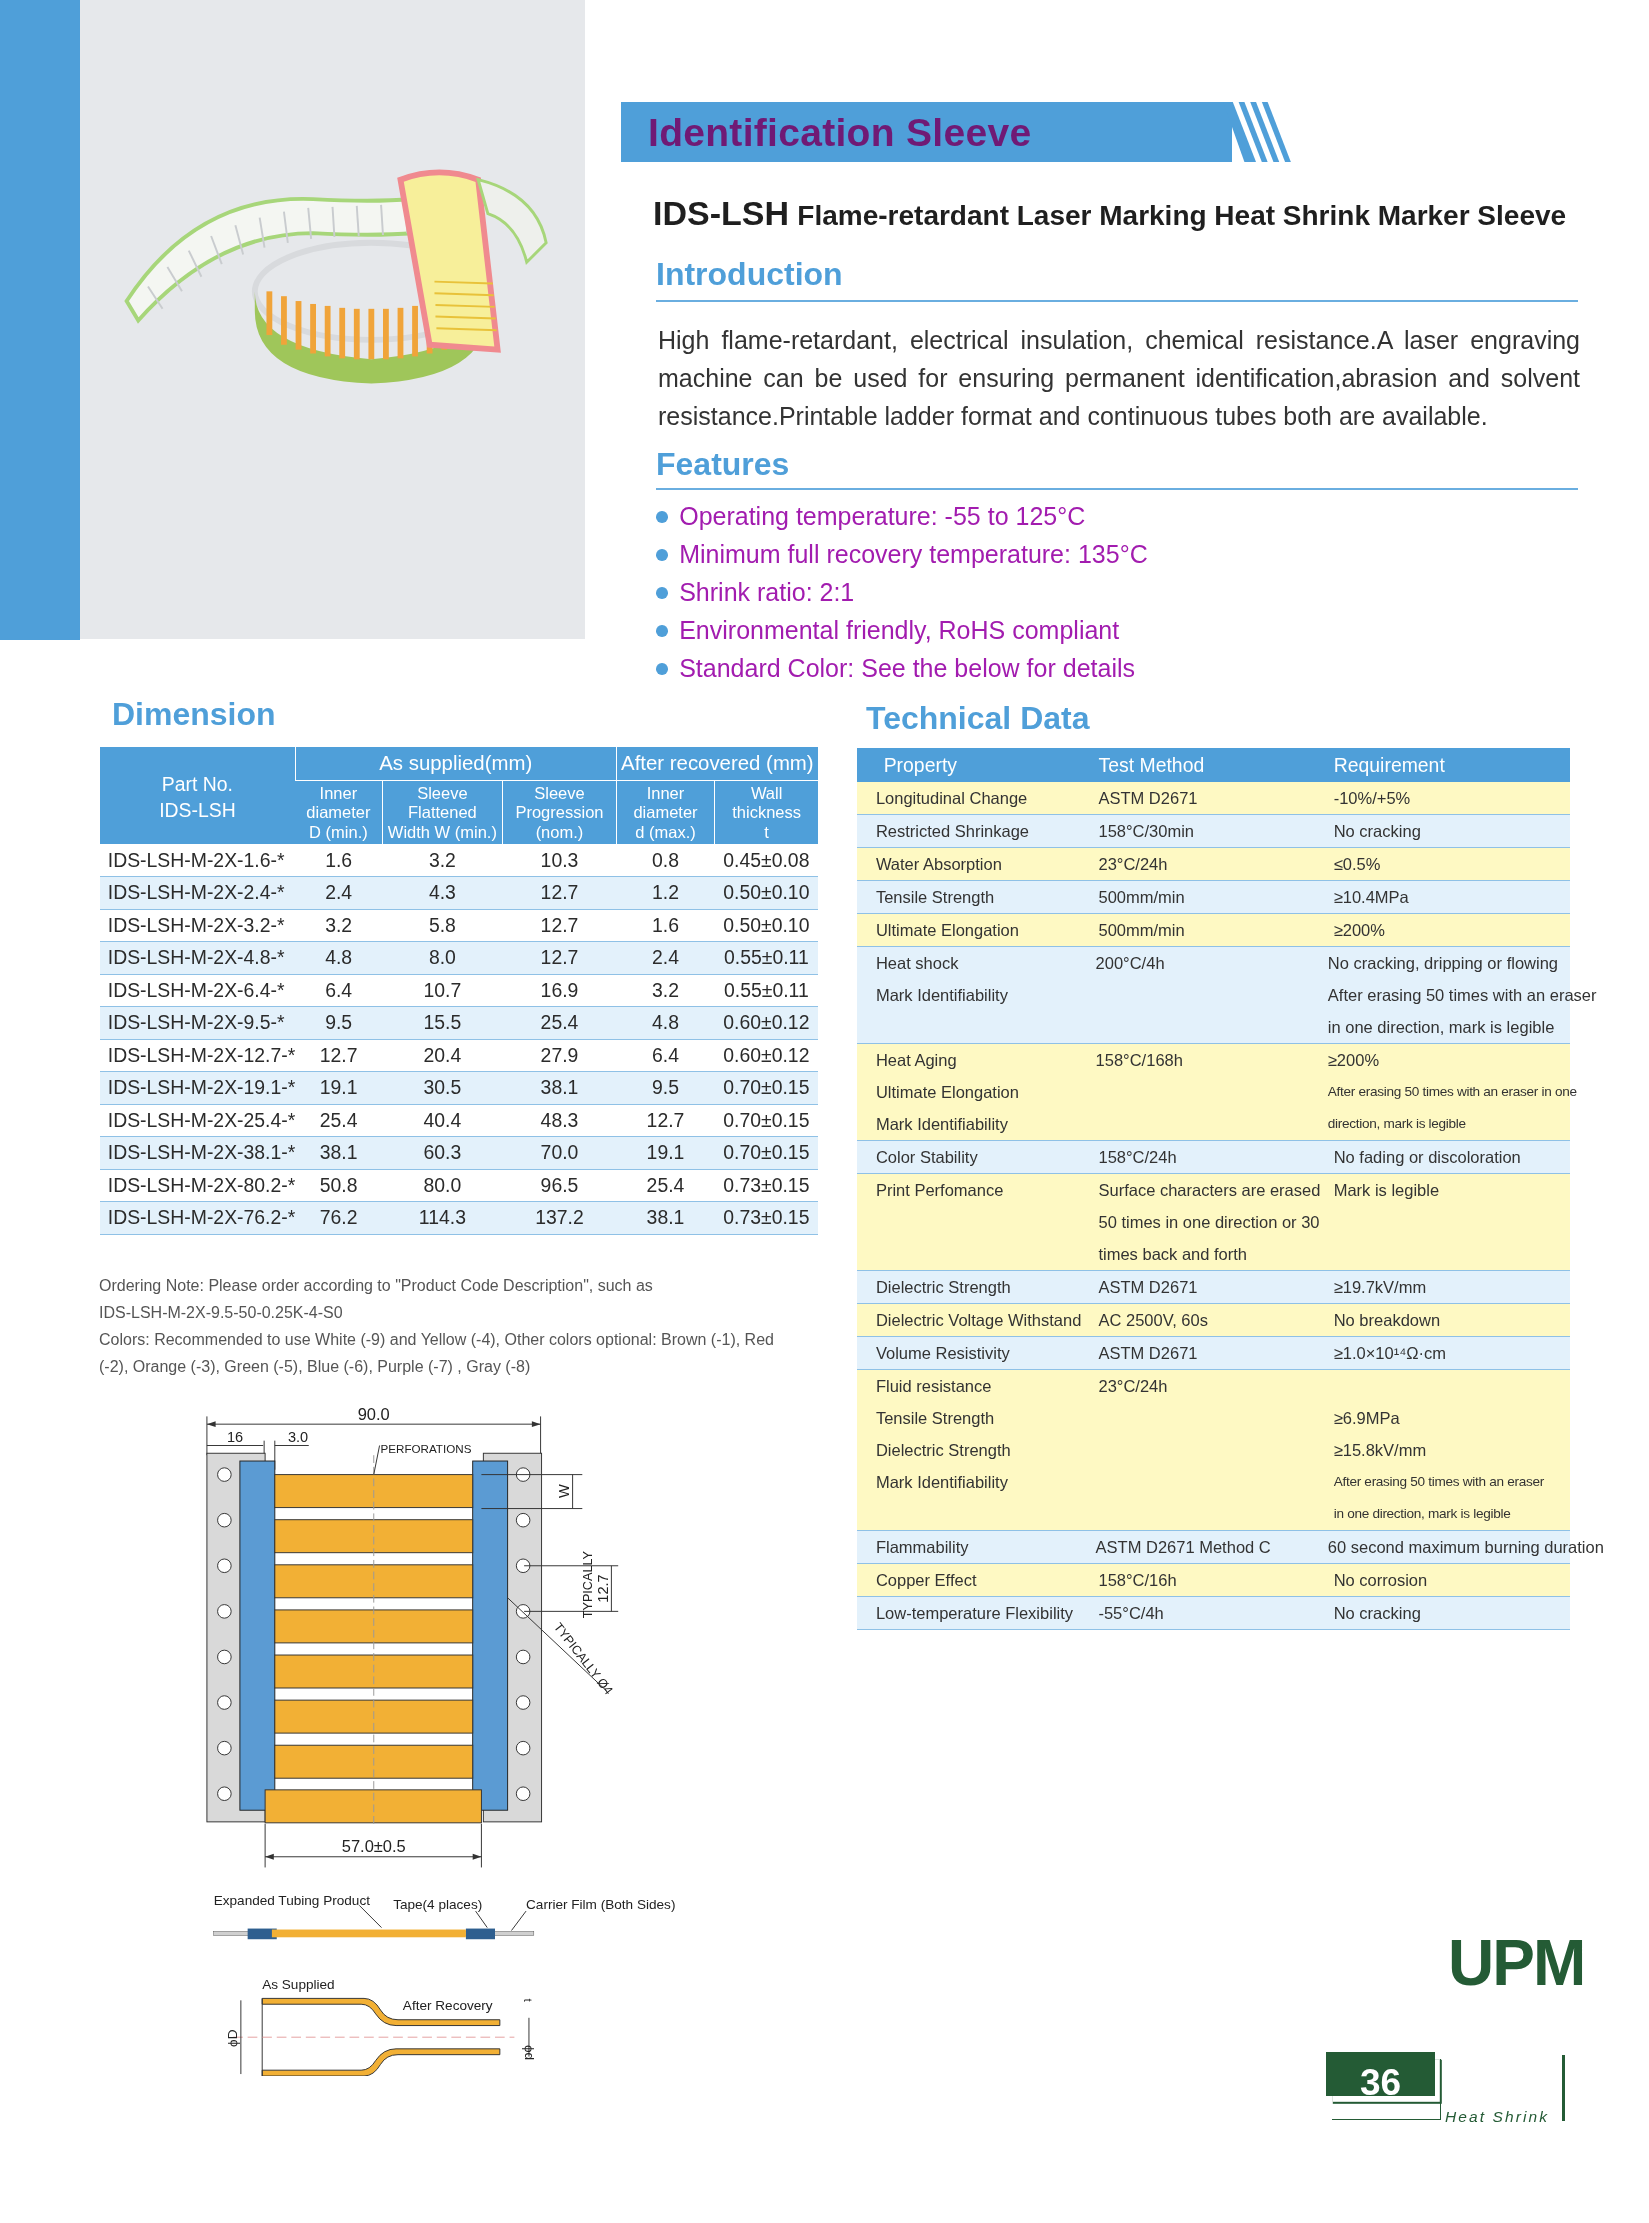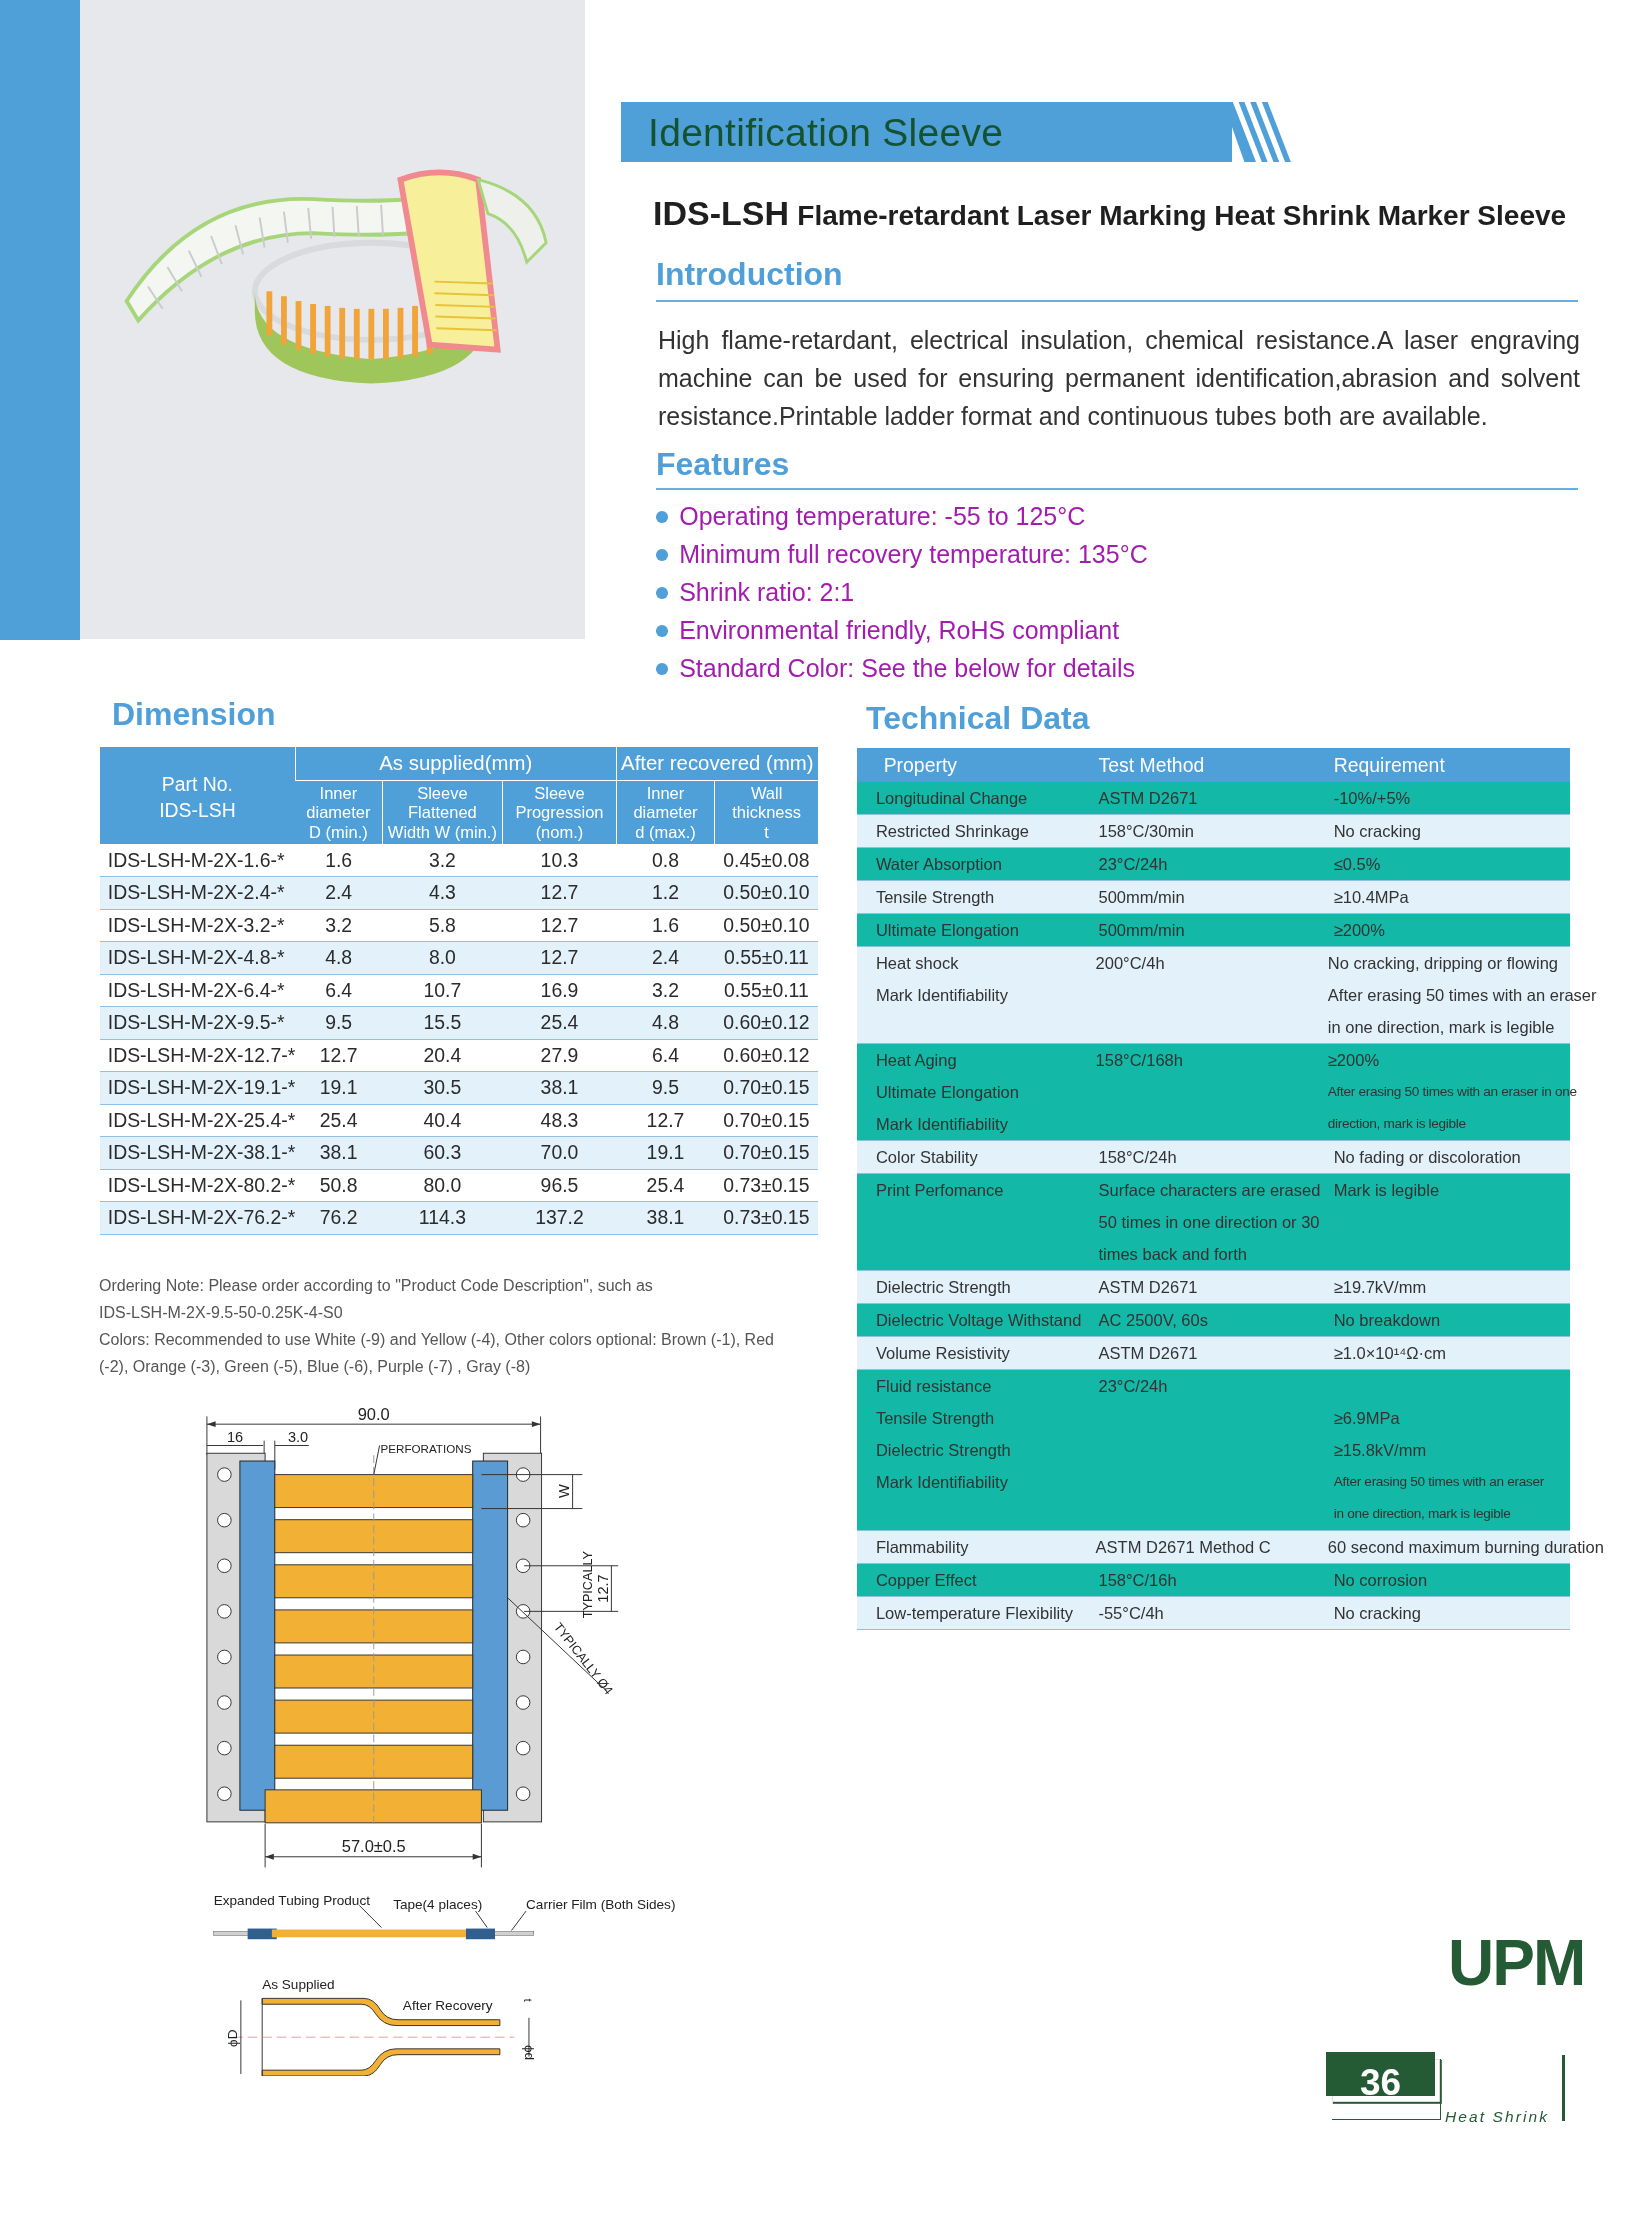--- a/index.html
+++ b/index.html
@@ -5,21 +5,21 @@
   * { box-sizing: border-box; margin: 0; padding: 0; }
   html, body { width: 1650px; height: 2223px; background: #ffffff; overflow: hidden; }
   body { position: relative; font-family: "Liberation Sans", "DejaVu Sans", sans-serif; color: #2b2b2b; }
 
   .blue-bar { position: absolute; left: 0; top: 0; width: 80px; height: 640px; background: #4f9fd9; }
   .photo { position: absolute; left: 80px; top: 0; width: 505px; height: 639px; background: #e6e8eb; overflow: hidden; }
   .photo svg { position: absolute; left: 0; top: 0; }
 
   .title-banner { position: absolute; left: 621px; top: 102px; width: 670px; height: 60px; }
   .title-banner .bg { position: absolute; left: 0; top: 0; width: 611px; height: 60px; background: #4f9fd9; clip-path: polygon(0 0, 100% 0, 100% 100%, 0 100%); }
-  .title-banner .title { position: absolute; left: 27px; top: 8.7px; font-size: 39px; font-weight: normal; color: #14532d; letter-spacing: 0.3px; }
+  .title-banner .title { position: absolute; left: 27px; top: 8.7px; font-size: 39px; font-weight: bold; color: #701a75; letter-spacing: 0.3px; }
   .title-banner svg { position: absolute; left: 602px; top: 0; }
 
   .product-title { position: absolute; left: 653px; top: 194px; font-size: 30px; font-weight: bold; color: #1f1f1f; white-space: nowrap; }
   .product-title .code { font-size: 34px; }
   .product-title .desc { font-size: 28px; }
 
   .sec-head { position: absolute; font-size: 32px; font-weight: bold; color: #4f9fd9; }
   .sec-rule { position: absolute; height: 1.9px; background: #6aaee0; }
 
   .intro { position: absolute; left: 658px; top: 321px; width: 922px; font-size: 25px; line-height: 38px; color: #333; text-align: justify; }
@@ -39,21 +39,21 @@
   .dim-table tbody tr:nth-child(even) td { background: #e3f1fb; }
 
   .notes { position: absolute; left: 99px; top: 1272px; width: 699px; font-size: 16px; line-height: 27px; color: #555; }
 
   
   .tech { position: absolute; left: 857px; top: 748px; width: 713px; }
   .tech .hdr { height: 34px; background: #4f9fd9; color: #fff; display: flex; font-size: 19.4px; align-items: center; }
   .tech .hdr span { display: block; }
   .tech .row { display: flex; font-size: 16.5px; color: #333; border-bottom: 1.9px solid #8fc1e6; }
   .tech .row.shaded { background: #e3f1fb; }
-  .tech .row.plain { background: #14b8a6; align-items: center; }
+  .tech .row.plain { background: #fef9c3; align-items: center; }
   .tech .c1 { width: 225px; padding-left: 1.9px; margin-left: 17px; }
   .tech .c2 { width: 238px; padding-left: 4.9px; }
   .tech .c3 { width: 250px; padding-left: 7.8px; white-space: nowrap; }
   .tech .line { height: 32px; line-height: 32px; white-space: nowrap; }
   .tech .small { font-size: 13.6px; letter-spacing: -0.3px; }
 
   
   .drawing { position: absolute; left: 194px; top: 1397px; }
   .drawing text { font-family: "Liberation Sans", sans-serif; }
 

